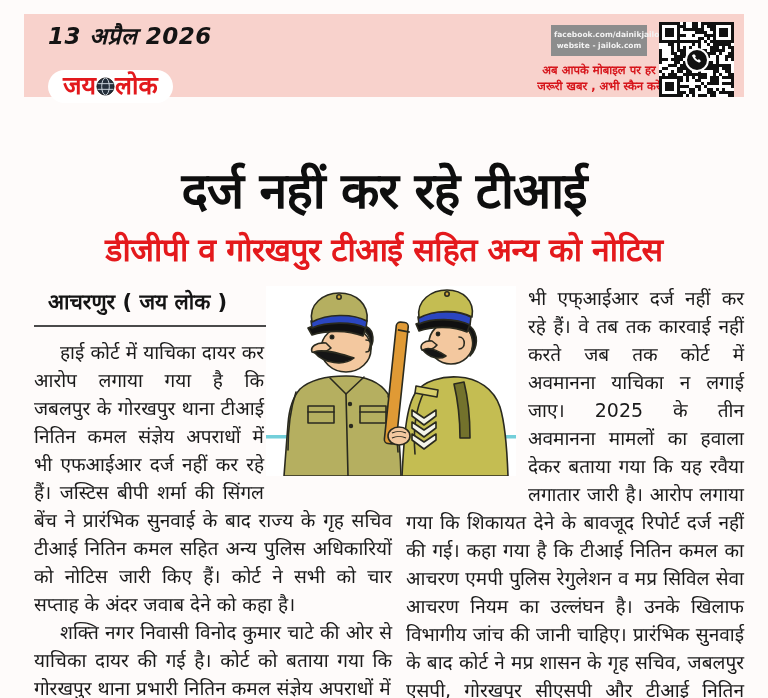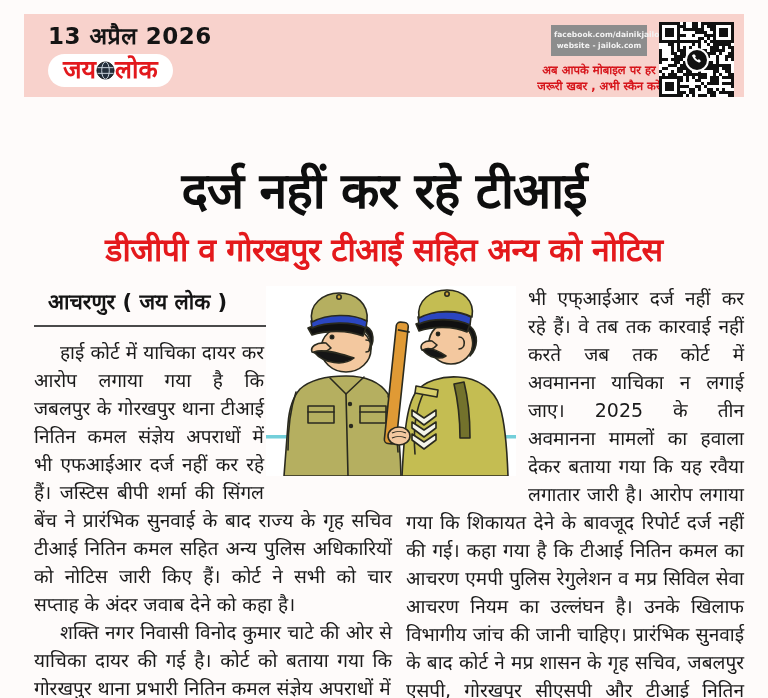--- a/index.html
+++ b/index.html
@@ -13,23 +13,23 @@
   .page{position:relative;width:768px;height:698px;}
 
   
   .masthead{
     position:absolute;left:24px;top:14px;width:720px;height:83px;
     background:#f8d2cc;
     display:flex;justify-content:space-between;align-items:flex-start;
     box-sizing:border-box;padding:8px 10px 8px 24px;
   }
   .mast-left{display:flex;flex-direction:column;}
-  .date{font-size:23px;font-weight:700;color:#141414;letter-spacing:.5px;line-height:1.1;margin-top:2px;}
+  .date{font-size:23px;font-weight:700;color:#141414;letter-spacing:.5px;line-height:1.1;margin-top:2px;font-style:italic;}
   .logo-pill{
-    margin-top:5px;background:#fff;border-radius:19px;
+    margin-top:21px;background:#fff;border-radius:19px;
     padding:3px 15px 5px;display:flex;align-items:center;
     width:fit-content;
   }
   .logo-word{font-size:25px;font-weight:800;color:#e2191d;line-height:1;}
   .globe{width:19px;height:19px;display:inline-block;margin-top:2px;}
   .mast-right{display:flex;align-items:center;gap:9px;}
   .social-scan{display:flex;flex-direction:column;align-items:center;width:102px;}
   .social-box{
     background:#8d8d8d;color:#f3f3f3;font-size:7.5px;font-weight:700;
     text-align:center;line-height:1.5;padding:4px 3px;width:96px;box-sizing:border-box;

